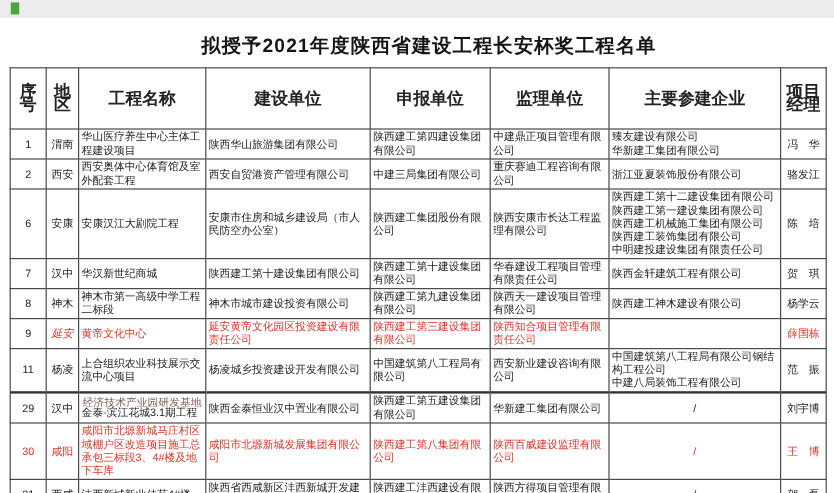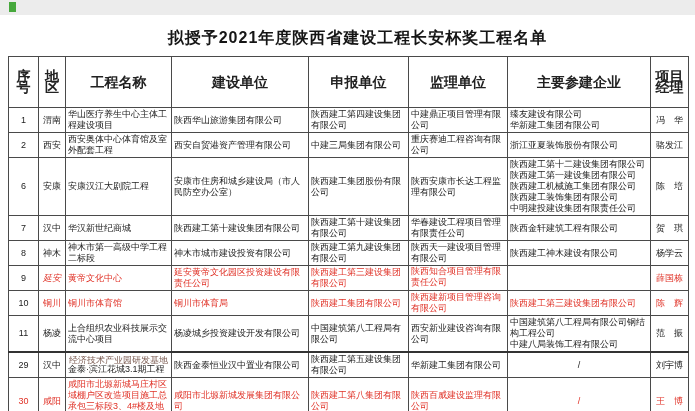--- a/index.html
+++ b/index.html
@@ -119,33 +119,23 @@
           <td class="c-left">陕西天一建设项目管理有限公司</td>
           <td class="c-left multi">陕西建工神木建设有限公司</td>
           <td class="c-center">杨学云</td>
         </tr>
         <tr>
           <td class="c-center">9</td>
           <td class="c-center" style="color: rgb(224, 50, 39); font-style: italic;">延安</td>
           <td class="c-left" style="color: rgb(224, 50, 39);">黄帝文化中心</td>
           <td class="c-left" style="color: rgb(224, 50, 39);">延安黄帝文化园区投资建设有限责任公司</td>
           <td class="c-left" style="color: rgb(224, 50, 39);">陕西建工第三建设集团有限公司</td>
-          <td class="c-left" style="color: rgb(224, 50, 39); font-family: Liberation Mono, monospace;">陕西知合项目管理有限责任公司</td>
+          <td class="c-left" style="color: rgb(224, 50, 39);">陕西知合项目管理有限责任公司</td>
           <td class="c-left multi" style="color: rgb(224, 50, 39);"></td>
           <td class="c-center" style="color: rgb(224, 50, 39);">薛国栋</td>
-        </tr>
-        <tr>
-          <td class="c-center">10</td>
-          <td class="c-center" style="color: rgb(224, 50, 39);">铜川</td>
-          <td class="c-left" style="color: rgb(224, 50, 39);">铜川市体育馆</td>
-          <td class="c-left" style="color: rgb(224, 50, 39);">铜川市体育局</td>
-          <td class="c-left" style="color: rgb(224, 50, 39);">陕西建工集团有限公司</td>
-          <td class="c-left" style="color: rgb(224, 50, 39);">陕西建新项目管理咨询有限公司</td>
-          <td class="c-left multi" style="color: rgb(224, 50, 39);">陕西建工第三建设集团有限公司</td>
-          <td class="c-center" style="color: rgb(224, 50, 39);">陈　辉</td>
         </tr>
         <tr>
           <td class="c-center">11</td>
           <td class="c-center">杨凌</td>
           <td class="c-left">上合组织农业科技展示交流中心项目</td>
           <td class="c-left">杨凌城乡投资建设开发有限公司</td>
           <td class="c-left">中国建筑第八工程局有限公司</td>
           <td class="c-left">西安新业建设咨询有限公司</td>
           <td class="c-left multi">中国建筑第八工程局有限公司钢结构工程公司
 中建八局装饰工程有限公司</td>

